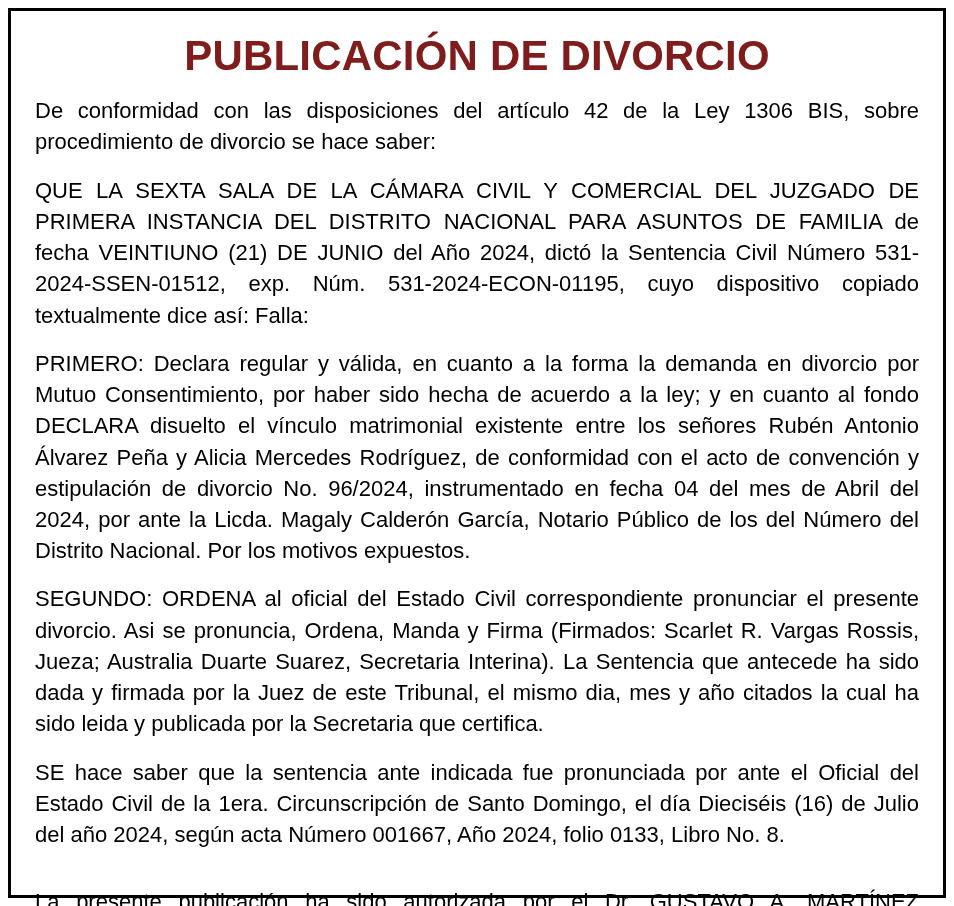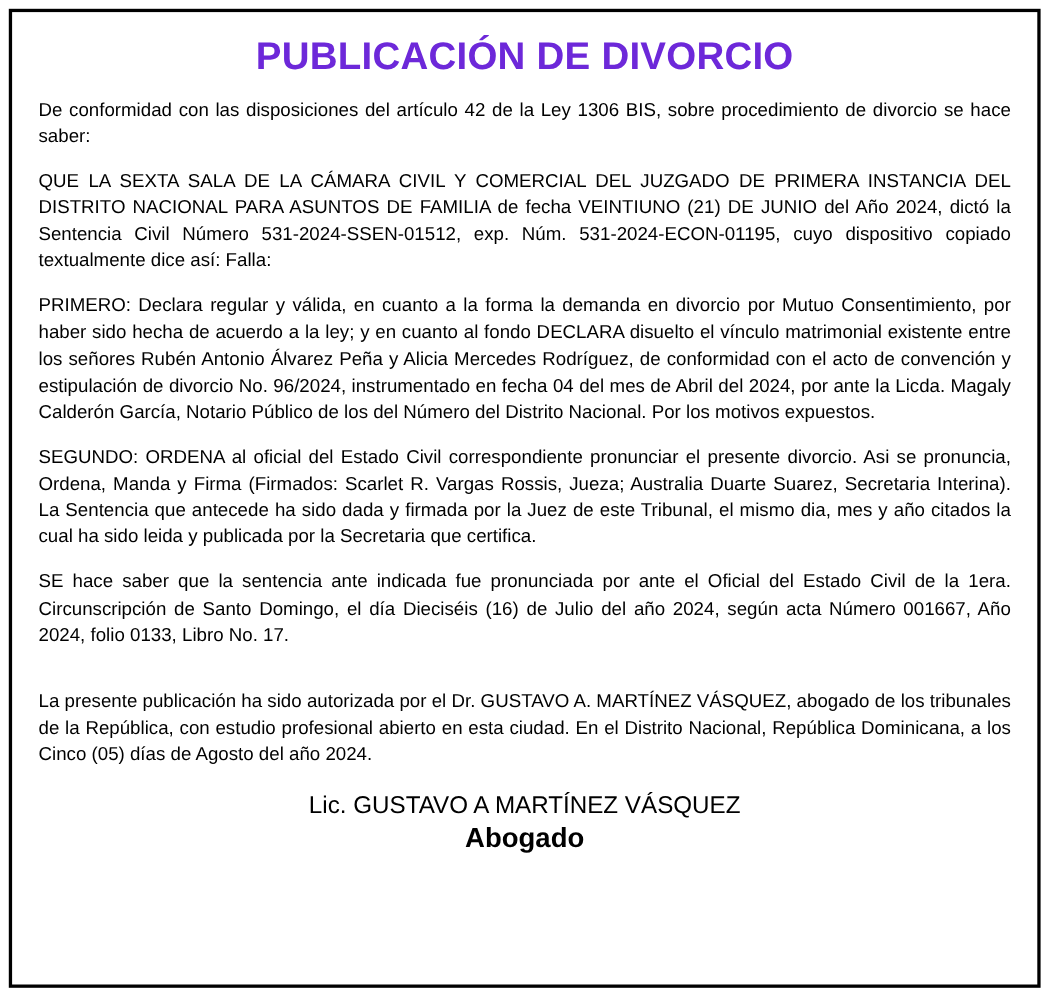--- a/index.html
+++ b/index.html
@@ -23,29 +23,29 @@
     left: 8px;
     top: 8px;
     right: 8px;
     bottom: 8px;
     border: 3px solid #000000;
     box-sizing: border-box;
     padding: 16px 24px 10px 24px;
   }
   .doc-title {
     text-align: center;
-    font-size: 35px;
+    font-size: 42px;
     font-weight: bold;
     letter-spacing: 0.2px;
-    color: #6d28d9;
+    color: #7f1d1d;
     margin: 6px 0 16px 0;
     line-height: 1.1;
   }
   .para {
-    font-size: 17px;
+    font-size: 22px;
     line-height: 1.42;
     color: #000000;
     text-align: justify;
     margin: 0 0 17px 0;
   }
   .para.last-body {
     margin-bottom: 20px;
     margin-top: 36px;
   }
   .signature {
@@ -70,20 +70,20 @@
 
 <div class="page">
   <div class="frame">
 
     <h1 class="doc-title">PUBLICACIÓN DE DIVORCIO</h1>
 
     <p class="para">De conformidad con las disposiciones del artículo 42 de la Ley 1306 BIS, sobre procedimiento de divorcio se hace saber:</p>
     <p class="para">QUE LA SEXTA SALA DE LA CÁMARA CIVIL Y COMERCIAL DEL JUZGADO DE PRIMERA INSTANCIA DEL DISTRITO NACIONAL PARA ASUNTOS DE FAMILIA de fecha VEINTIUNO (21) DE JUNIO del Año 2024, dictó la Sentencia Civil Número 531-2024-SSEN-01512, exp. Núm. 531-2024-ECON-01195, cuyo dispositivo copiado textualmente dice así: Falla:</p>
     <p class="para">PRIMERO: Declara regular y válida, en cuanto a la forma la demanda en divorcio por Mutuo Consentimiento, por haber sido hecha de acuerdo a la ley; y en cuanto al fondo DECLARA disuelto el vínculo matrimonial existente entre los señores Rubén Antonio Álvarez Peña y Alicia Mercedes Rodríguez, de conformidad con el acto de convención y estipulación de divorcio No. 96/2024, instrumentado en fecha 04 del mes de Abril del 2024, por ante la Licda. Magaly Calderón García, Notario Público de los del Número del Distrito Nacional. Por los motivos expuestos.</p>
     <p class="para">SEGUNDO: ORDENA al oficial del Estado Civil correspondiente pronunciar el presente divorcio. Asi se pronuncia, Ordena, Manda y Firma (Firmados: Scarlet R. Vargas Rossis, Jueza; Australia Duarte Suarez, Secretaria Interina). La Sentencia que antecede ha sido dada y firmada por la Juez de este Tribunal, el mismo dia, mes y año citados la cual ha sido leida y publicada por la Secretaria que certifica.</p>
-    <p class="para">SE hace saber que la sentencia ante indicada fue pronunciada por ante el Oficial del Estado Civil de la 1era. Circunscripción de Santo Domingo, el día Dieciséis (16) de Julio del año 2024, según acta Número 001667, Año 2024, folio 0133, Libro No. 17.</p>
+    <p class="para">SE hace saber que la sentencia ante indicada fue pronunciada por ante el Oficial del Estado Civil de la 1era. Circunscripción de Santo Domingo, el día Dieciséis (16) de Julio del año 2024, según acta Número 001667, Año 2024, folio 0133, Libro No. 8.</p>
     <p class="para last-body">La presente publicación ha sido autorizada por el Dr. GUSTAVO A. MARTÍNEZ VÁSQUEZ, abogado de los tribunales de la República, con estudio profesional abierto en esta ciudad. En el Distrito Nacional, República Dominicana, a los Cinco (05) días de Agosto del año 2024.</p>
 
     <div class="signature">Lic. GUSTAVO A MARTÍNEZ VÁSQUEZ</div>
     <div class="signature-role">Abogado</div>
 
   </div>
 </div>
 
 </body></html>

